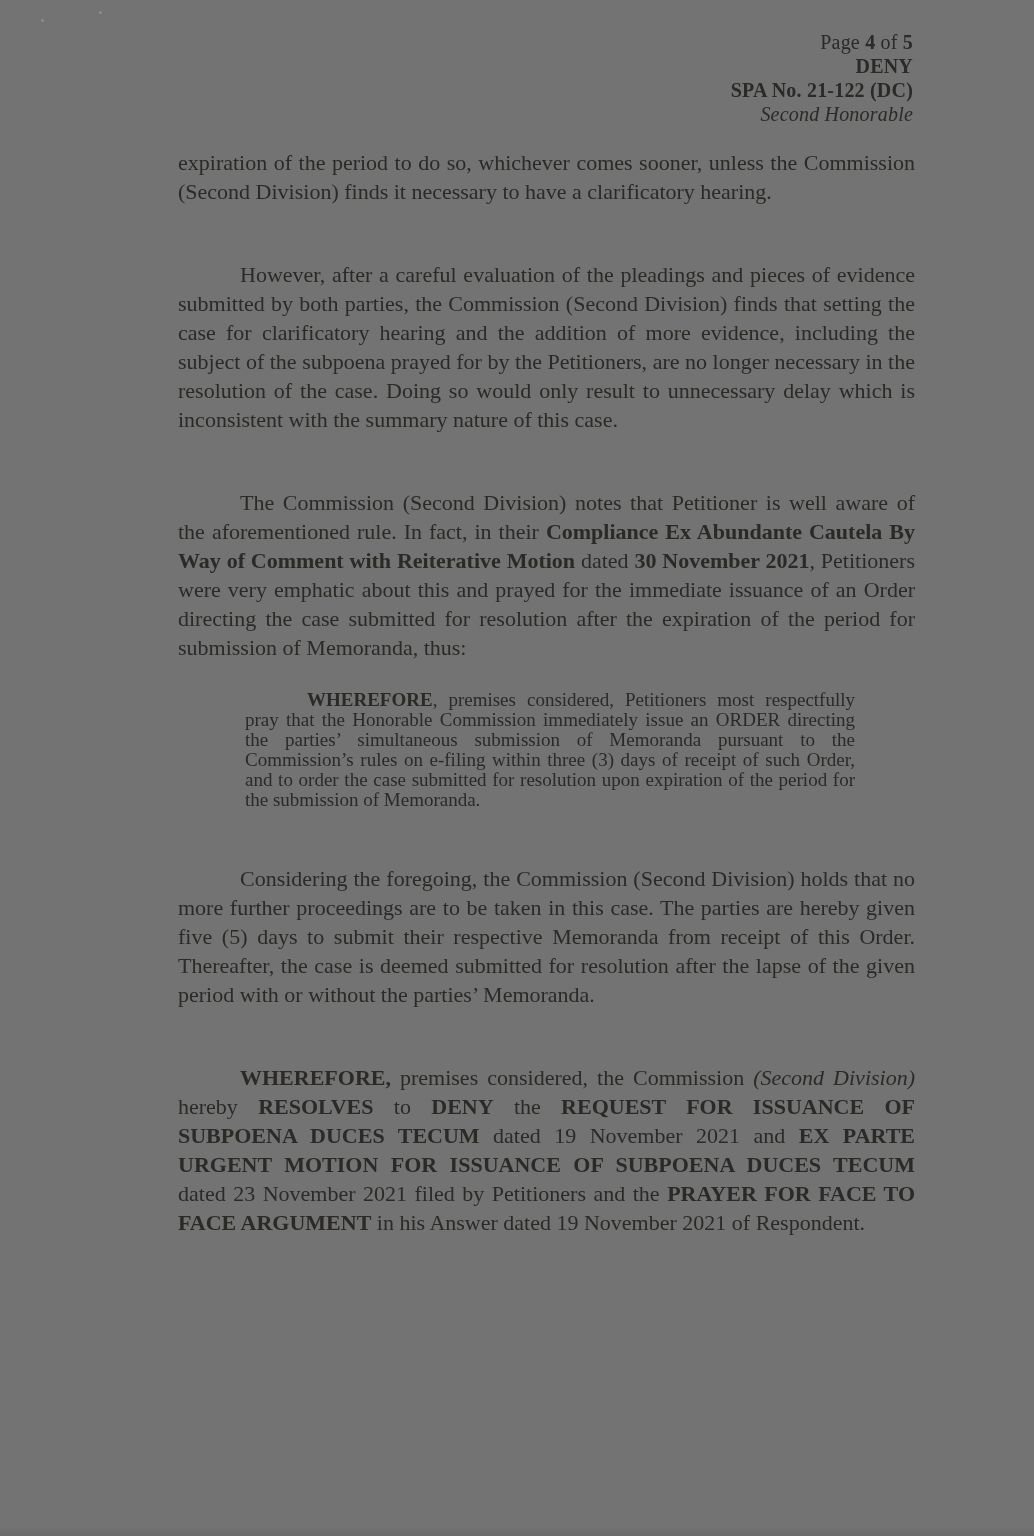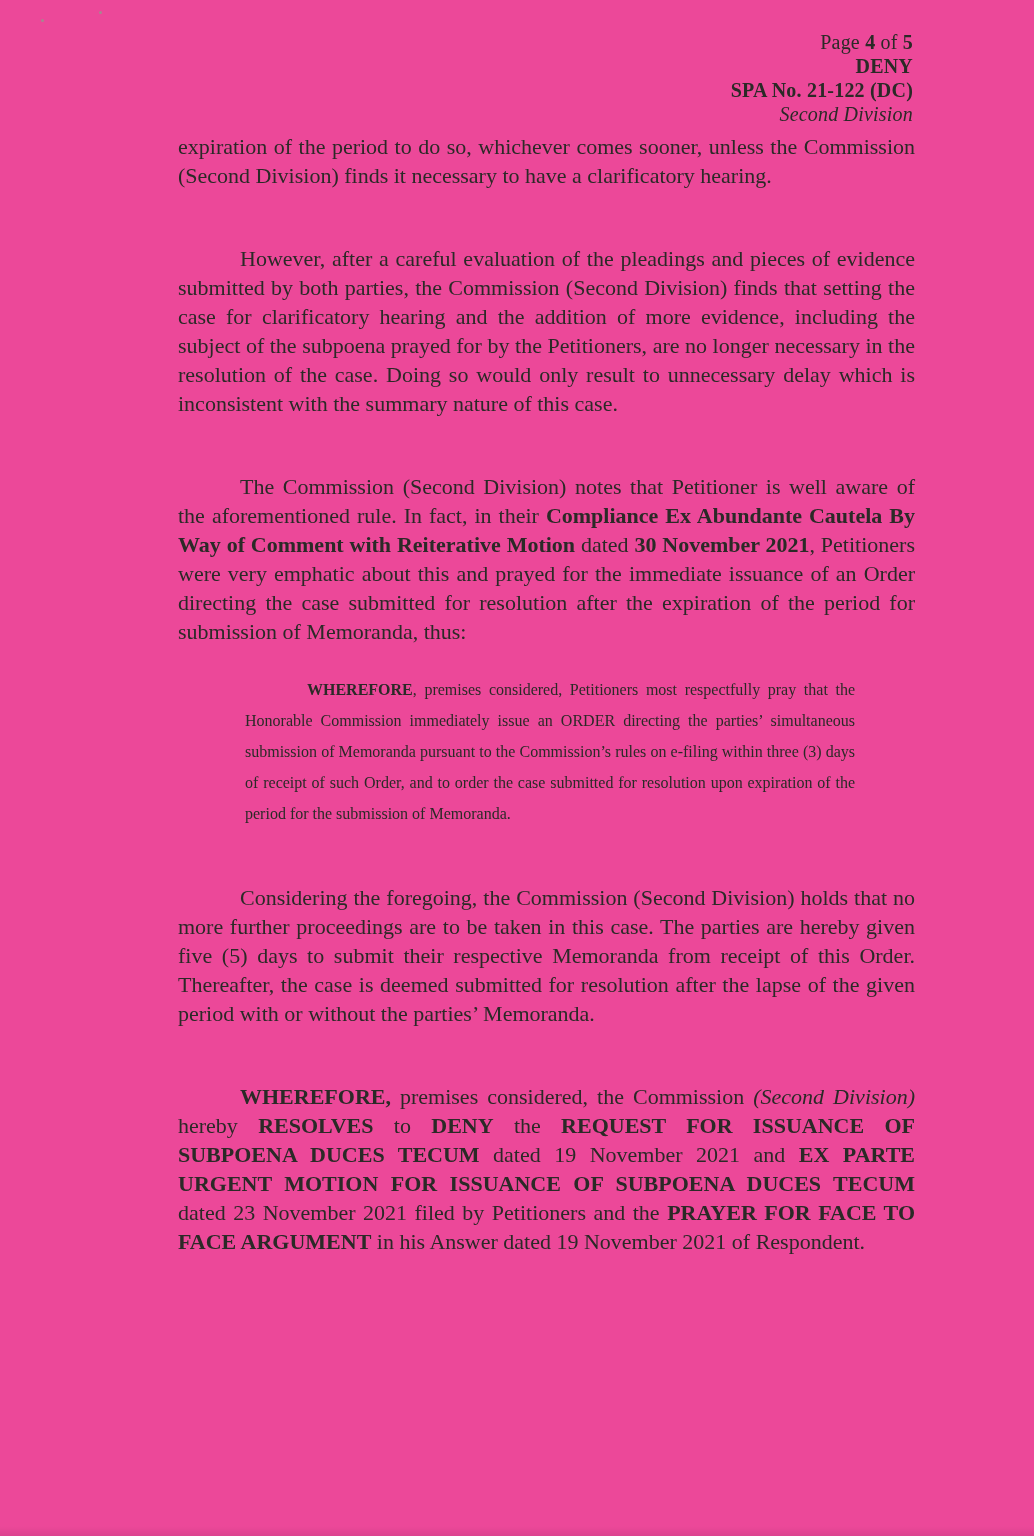--- a/index.html
+++ b/index.html
@@ -28,61 +28,61 @@
     position: absolute;
     top: 30px;
     right: 121px;
     text-align: right;
     font-size: 20px;
     line-height: 24px;
     letter-spacing: 0.2px;
   }
   .doc-body {
     position: absolute;
-    top: 132px;
+    top: 148px;
     left: 178px;
     width: 737px;
     font-size: 22px;
     line-height: 29px;
     text-align: justify;
   }
   .para {
     margin: 54px 0 0 0;
   }
   .para:first-child {
     margin-top: 0;
   }
   blockquote.para.quote {
     margin: 28px 60px 0 67px;
-    font-size: 16px;
-    line-height: 31px;
+    font-size: 19px;
+    line-height: 20px;
   }
   .indent {
     text-indent: 62px;
   }
   b { font-weight: bold; }
   i { font-style: italic; }
   .speck {
     position: absolute;
     width: 3px;
     height: 3px;
     border-radius: 50%;
     background: #97958f;
     opacity: 0.8;
   }
 </style>
 </head>
 <body>
 
-<div class="page" id="page" style="background: #ec4899; color: rgb(43, 42, 39);">
+<div class="page" id="page" style="background: #737373; color: rgb(43, 42, 39);">
   <header class="doc-header" id="doc-header">
       <div class="h-line"><span>Page </span><b>4</b><span> of </span><b>5</b></div>
       <div class="h-line"><b>DENY</b></div>
       <div class="h-line"><b>SPA No. 21-122 (DC)</b></div>
-      <div class="h-line"><i>Second Division</i></div>
+      <div class="h-line"><i>Second Honorable</i></div>
     </header>
   <main class="doc-body" id="doc-body">
       <p class="para body"><span>expiration of the period to do so, whichever comes sooner, unless the Commission (Second Division) finds it necessary to have a clarificatory hearing.</span></p>
       <p class="para body indent"><span>However, after a careful evaluation of the pleadings and pieces of evidence submitted by both parties, the Commission (Second Division) finds that setting the case for clarificatory hearing and the addition of more evidence, including the subject of the subpoena prayed for by the Petitioners, are no longer necessary in the resolution of the case. Doing so would only result to unnecessary delay which is inconsistent with the summary nature of this case.</span></p>
       <p class="para body indent"><span>The Commission (Second Division) notes that Petitioner is well aware of the aforementioned rule. In fact, in their </span><b>Compliance Ex Abundante Cautela By Way of Comment with Reiterative Motion</b><span> dated </span><b>30 November 2021</b><span>, Petitioners were very emphatic about this and prayed for the immediate issuance of an Order directing the case submitted for resolution after the expiration of the period for submission of Memoranda, thus:</span></p>
       <blockquote class="para quote indent"><b>WHEREFORE</b><span>, premises considered, Petitioners most respectfully pray that the Honorable Commission immediately issue an ORDER directing the parties’ simultaneous submission of Memoranda pursuant to the Commission’s rules on e-filing within three (3) days of receipt of such Order, and to order the case submitted for resolution upon expiration of the period for the submission of Memoranda.</span></blockquote>
       <p class="para body indent"><span>Considering the foregoing, the Commission (Second Division) holds that no more further proceedings are to be taken in this case. The parties are hereby given five (5) days to submit their respective Memoranda from receipt of this Order. Thereafter, the case is deemed submitted for resolution after the lapse of the given period with or without the parties’ Memoranda.</span></p>
       <p class="para body indent"><b>WHEREFORE,</b><span> premises considered, the Commission </span><i>(Second Division)</i><span> hereby </span><b>RESOLVES</b><span> to </span><b>DENY</b><span> the </span><b>REQUEST FOR ISSUANCE OF SUBPOENA DUCES TECUM</b><span> dated 19 November 2021 and </span><b>EX PARTE URGENT MOTION FOR ISSUANCE OF SUBPOENA DUCES TECUM</b><span> dated 23 November 2021 filed by Petitioners and the </span><b>PRAYER FOR FACE TO FACE ARGUMENT</b><span> in his Answer dated 19 November 2021 of Respondent.</span></p>
     </main>
 <div class="speck" style="left: 41px; top: 19px;"></div>

